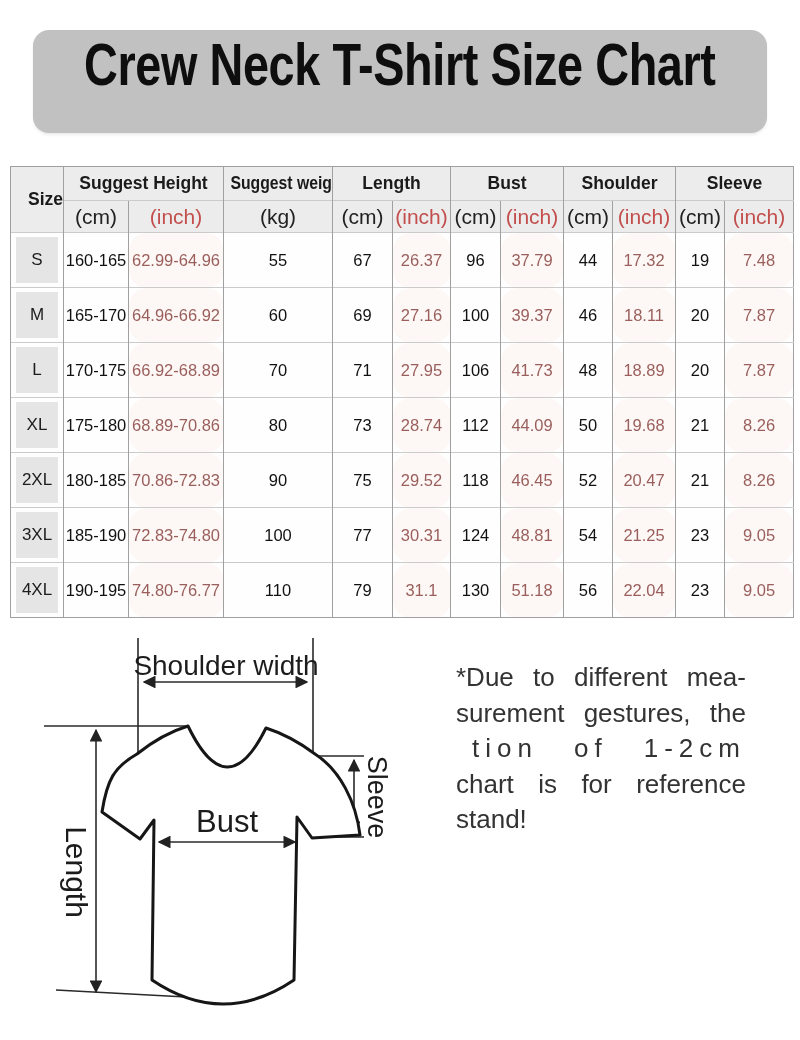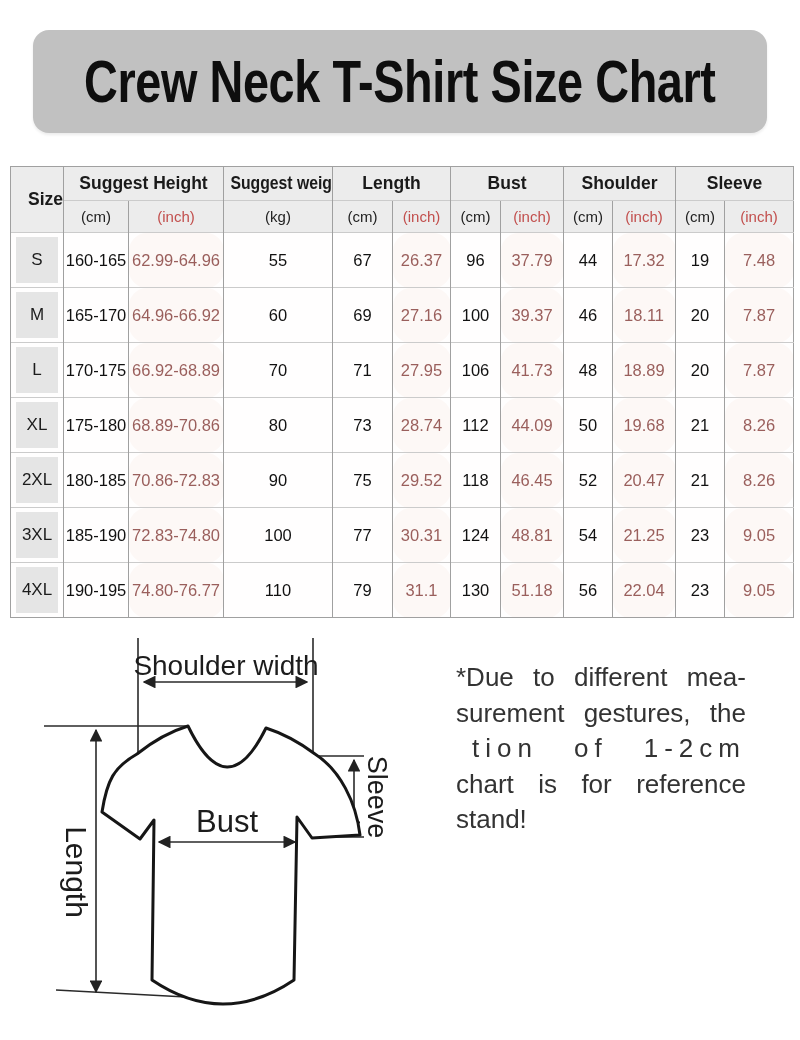--- a/index.html
+++ b/index.html
@@ -6,32 +6,32 @@
     --banner-bg:#c1c1c1; --header-bg:#ececec; --inch-text:#9a5f5c; --inch-header-text:#c24f4d;
     --size-chip-bg:#e5e5e5; --border-dark:#a0a0a0; --border-light:#cbcbcb; --text:#151515;
     --inch-cell-bg:#fdf8f6;
   }
   *{margin:0;padding:0;box-sizing:border-box;}
   html,body{width:800px;height:1040px;background:#ffffff;font-family:"Liberation Sans",sans-serif;color:var(--text);overflow:hidden;}
   .page{position:relative;width:800px;height:1040px;background:#fff;}
 
   
   .banner{position:absolute;left:33px;top:30px;width:734px;height:103px;background:var(--banner-bg);
-    border-radius:16px;display:flex;align-items:center;justify-content:center;box-shadow:0 2px 3px rgba(0,0,0,0.08);}
+    border-radius:16px;display:flex;justify-content:center;box-shadow:0 2px 3px rgba(0,0,0,0.08);}
   .banner h1{font-size:60px;font-weight:700;letter-spacing:-0.5px;color:#0e0e0e;white-space:nowrap;
     transform:scaleX(0.78);transform-origin:center;}
 
   
   table.size-chart{position:absolute;left:10px;top:166px;width:783px;border-collapse:collapse;table-layout:fixed;
     border:1px solid var(--border-dark);background:#fffefe;}
   th,td{border-left:1px solid var(--border-dark);border-top:1px solid var(--border-light);
     text-align:center;vertical-align:middle;overflow:hidden;white-space:nowrap;}
   thead th{background:var(--header-bg);}
   tr.group-row th{height:34px;font-size:17.5px;font-weight:600;color:#1a1a1a;border-top:none;}
-  tr.unit-row th{height:32px;font-size:15px;font-weight:400;color:#222;}
+  tr.unit-row th{height:32px;font-size:21px;font-weight:400;color:#222;}
   tr.unit-row th.inch{color:var(--inch-header-text);}
   th.corner{font-size:17.5px;font-weight:600;text-align:right;}
   .squeeze{display:inline-block;transform:scaleX(0.9);transform-origin:center;}
   tbody td{height:55px;font-size:16.5px;color:#111;}
   tbody td.inch{color:var(--inch-text);background:var(--inch-cell-bg);border-radius:18px;}
   td.size-col{padding:4px 5px;}
   .size-chip{width:100%;height:100%;display:flex;align-items:center;justify-content:center;
     background:var(--size-chip-bg);font-size:17px;color:#1c1c1c;}
 
   

